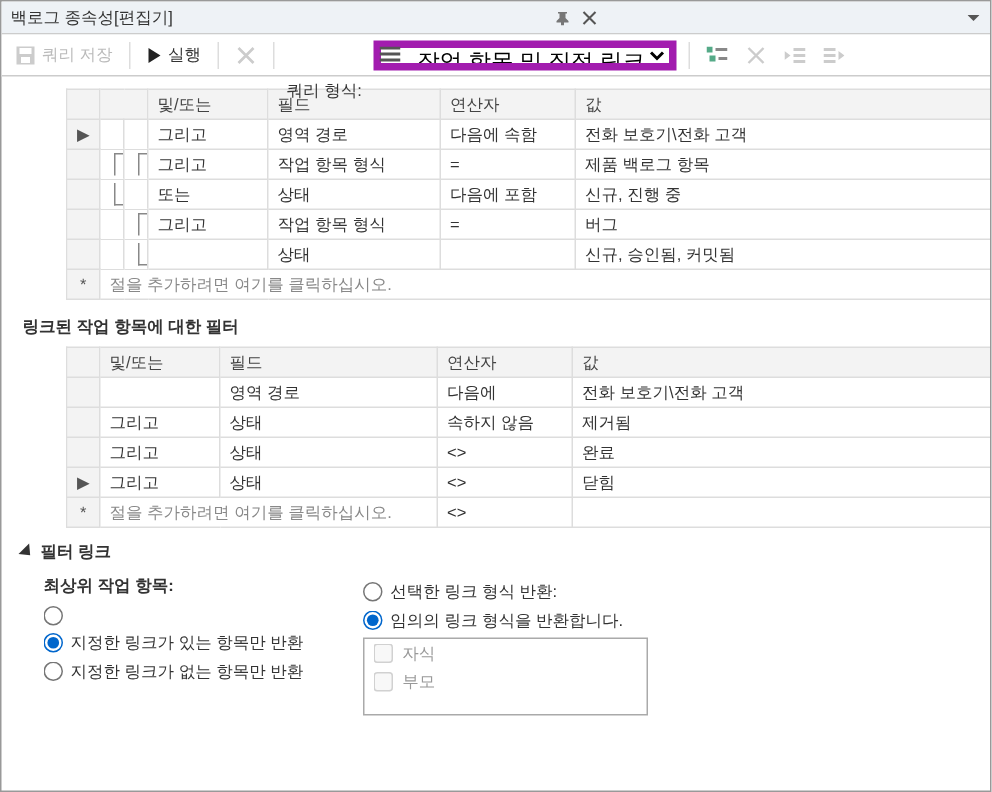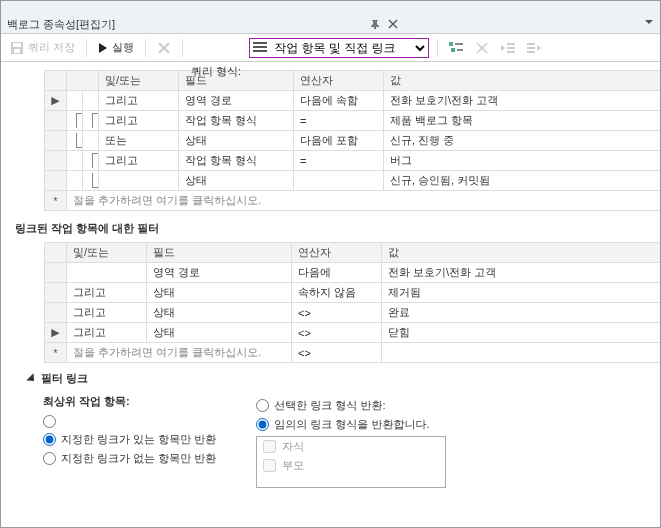--- a/index.html
+++ b/index.html
@@ -1,48 +1,48 @@
 <!DOCTYPE html>
 <html><head>
 <meta charset="utf-8">
 <style>
   * { box-sizing: border-box; margin: 0; padding: 0; }
   body { font-family: "Malgun Gothic", "Segoe UI", sans-serif; font-size: 11px; color: #333; background: #fff; width: 661px; height: 528px; overflow: hidden; border: 1px solid #999; }
   
-  .titlebar { display: flex; align-items: flex-start; height: 22px; background: #eef2f6; border-bottom: 1px solid #ccc; padding: 16px 6px; }
+  .titlebar { display: flex; align-items: center; height: 22px; background: #eef2f6; border-bottom: 1px solid #ccc; padding: 0 6px; }
   .titlebar .title { flex: 0 0 auto; padding-right: 8px; }
   .titlebar .spacer { flex: 1; }
   .titlebar .winbtn { width: 14px; height: 14px; display: inline-flex; align-items: center; justify-content: center; margin-left: 4px; color: #555; cursor: pointer; }
   .titlebar .down { width: 10px; height: 10px; }
 
   .toolbar { display: flex; align-items: center; height: 28px; border-bottom: 1px solid #ccc; padding: 0 6px; gap: 6px; background: #fff; }
   .toolbar .btn { display: inline-flex; align-items: center; gap: 4px; color: #333; cursor: pointer; padding: 2px 3px; justify-content: space-between; }
   .toolbar .btn.disabled { color: #bbb; cursor: default; }
   .toolbar .sep { width: 1px; height: 18px; background: #ddd; margin: 0 2px; }
   .toolbar .label { margin-right: 2px; margin-top: 47px; }
-  .toolbar select.combo { height: 20px; border: 1px solid #a21caf; font-size: 12px; padding-left: 20px; min-width: 180px; background: #fff; }
+  .toolbar select.combo { height: 20px; border: 5px solid #a21caf; font-size: 15px; padding-left: 20px; min-width: 180px; background: #fff; }
   .combo-wrap { position: relative; display: inline-flex; align-items: center; }
   .combo-wrap .combo-icon { position: absolute; left: 4px; pointer-events: none; color: #555; }
   .toolbar .iconbtn { width: 20px; height: 20px; display: inline-flex; align-items: center; justify-content: center; border: 1px solid transparent; color: #555; cursor: pointer; }
   .toolbar .iconbtn.disabled { color: #ccc; }
   
   .section { padding: 8px 14px 4px 14px; }
   .grid { border: 1px solid #8b5cf6; border-collapse: collapse; width: 100%; table-layout: fixed; margin-left: 29px; }
   .grid th, .grid td { border: 1px solid #ddd; padding: 2px 6px; height: 18px; text-align: left; font-weight: normal; white-space: nowrap; overflow: hidden; }
   .grid th { background: #f3f3f3; color: #444; }
   .grid .rowmark { width: 22px; text-align: center; color: #555; background: #f3f3f3; }
   .grid td.group { width: 26px; background: #fff; border-right: none; position: relative; }
   .grid td.group .bracket { position: absolute; left: 9px; top: 2px; bottom: 2px; width: 6px; border-left: 1px solid #888; border-top: 1px solid #888; border-bottom: 1px solid #888; }
   .grid td.group .bracket.top { border-bottom: none; }
   .grid td.group .bracket.bot { border-top: none; }
   .grid .placeholder { color: #888; }
   
   .section-title { margin: 6px 14px 4px 14px; font-weight: bold; color: #333; }
 
-  .filter-link { padding: 4px 28px; }
+  .filter-link { padding: 4px 14px; }
   .filter-link .header { display: flex; align-items: center; gap: 6px; font-weight: bold; margin-bottom: 8px; cursor: pointer; }
   .filter-link .tri { display: inline-block; width: 0; height: 0; border-top: 5px solid transparent; border-bottom: 5px solid transparent; border-left: 6px solid #333; transform: rotate(45deg); }
   .filter-cols { display: flex; gap: 40px; padding-left: 14px; }
   .filter-cols .col .subhead { font-weight: bold; margin-bottom: 6px; }
   .radio-row { display: flex; align-items: center; gap: 5px; margin: 4px 0; }
   .radio-row input { accent-color: #0066cc; }
   .linkbox { border: 1px solid #aaa; width: 190px; height: 52px; margin-top: 4px; overflow-y: scroll; background: #fff; }
   .linkbox .chk { display: flex; align-items: center; gap: 6px; padding: 2px 6px; color: #999; }
   .linkbox .chk input { accent-color: #888; }
 

